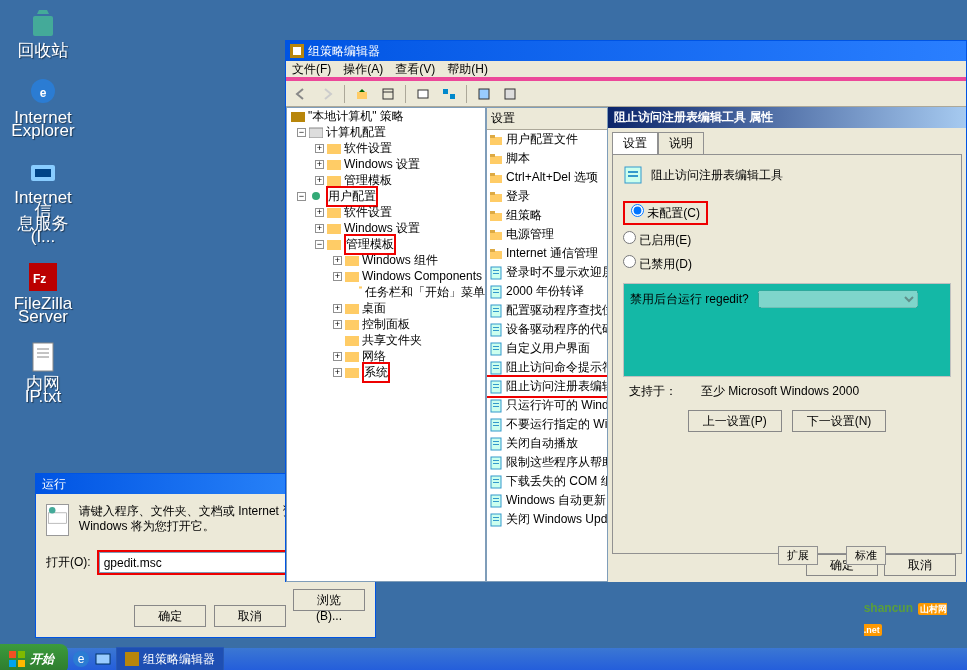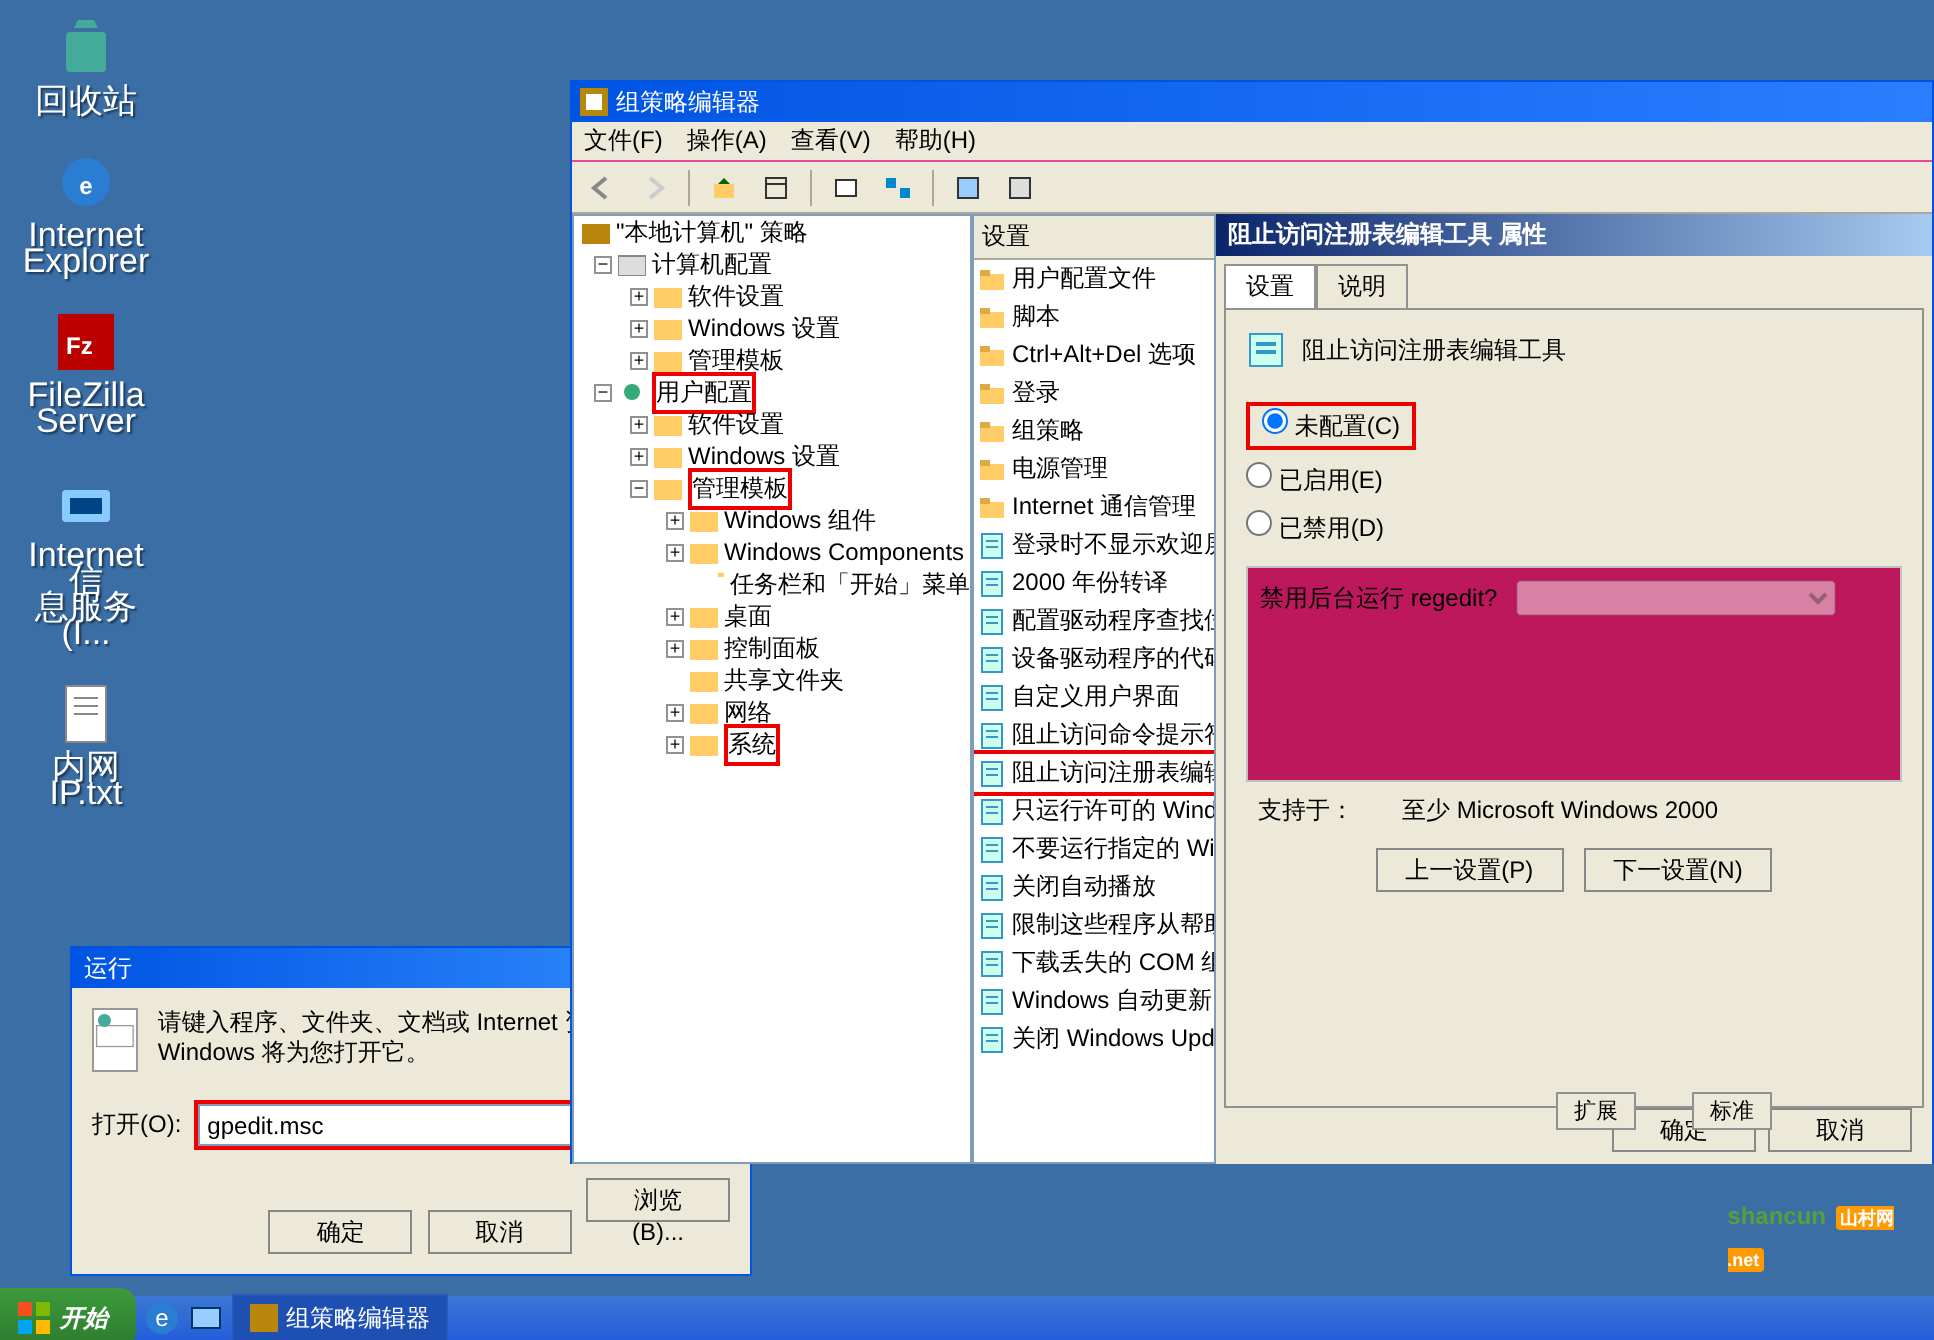--- a/index.html
+++ b/index.html
@@ -25,21 +25,21 @@
 .run-input-row { display: flex; align-items: center; gap: 6px; margin-bottom: 14px; }
 .run-input-row .field-wrap { border: 2px solid #e00; flex: 1; }
 .run-input { width: 100%; height: 21px; padding: 2px 4px; border: 1px solid #7f9db9; background: #fff; }
 .run-buttons { text-align: right; }
 .run-buttons button { width: 72px; height: 22px; margin-left: 4px; background: #ece9d8; border: 1px solid #888; }
 
 
 .gpedit-window { position: absolute; left: 285px; top: 40px; width: 682px; height: 542px; background: #ece9d8; border: 1px solid #0054e3; }
 .gp-titlebar { background: linear-gradient(to right, #0054e3, #2a7fff); color: #fff; height: 20px; display: flex; align-items: center; padding: 0 4px; font-size: 12px; }
 .gp-titlebar .title-icon { width: 14px; height: 14px; margin-right: 4px; }
-.gp-menubar { height: 20px; display: flex; align-items: center; padding: 0 6px; gap: 12px; background: #ece9d8; border-bottom: 1px solid #ec4899; }
+.gp-menubar { height: 20px; display: flex; align-items: center; padding: 0 6px; gap: 12px; background: #ece9d8; border-bottom: 4px solid #ec4899; }
 .gp-menubar span { font-size: 12px; cursor: pointer; }
 .gp-toolbar { height: 26px; display: flex; align-items: center; gap: 4px; padding: 0 4px; background: #ece9d8; border-bottom: 1px solid #aca899; }
 .tb-btn { width: 22px; height: 22px; border: 1px solid transparent; display: flex; align-items: center; justify-content: center; }
 .tb-sep { width: 1px; height: 18px; background: #aca899; margin: 0 2px; }
 
 .gp-body { display: flex; height: 475px; }
 
 
 .gp-tree { width: 200px; background: #fff; border: 1px solid #7f9db9; overflow: auto; font-size: 12px; }
 .tree-item { display: flex; align-items: center; height: 16px; white-space: nowrap; }
@@ -62,21 +62,21 @@
 .props-title { background: linear-gradient(to right, #0a246a, #a6caf0); color: #fff; padding: 2px 6px; font-size: 12px; font-weight: bold; }
 .props-tabs { display: flex; padding: 4px 4px 0; }
 .props-tab { background: #ece9d8; border: 1px solid #919191; border-bottom: none; padding: 2px 10px; font-size: 12px; cursor: pointer; }
 .props-tab.active { background: #fff; }
 .props-body { background: #ece9d8; border: 1px solid #919191; margin: 0 4px; padding: 10px; flex: 1; position: relative; }
 .props-policy-name { display: flex; align-items: center; gap: 8px; margin-bottom: 16px; }
 .policy-icon { width: 20px; height: 20px; }
 .radio-group { margin-bottom: 10px; }
 .radio-group .radio-row { margin-bottom: 6px; }
 .radio-group .redwrap { border: 2px solid #e00; display: inline-block; padding: 1px 6px; }
-.sub-setting { border: 1px solid #c0c0c0; background: #be185d; padding: 6px; height: 108px; }
+.sub-setting { border: 1px solid #c0c0c0; background: #14b8a6; padding: 6px; height: 94px; }
 .sub-setting select { width: 160px; margin-left: 6px; }
 .props-footer { display: flex; justify-content: space-between; padding: 6px; }
 .props-footer .support { font-size: 12px; }
 .props-nav { display: flex; gap: 4px; }
 .props-buttons { display: flex; gap: 6px; justify-content: flex-end; padding: 0 10px 6px; }
 button.win { padding: 2px 14px; background: #ece9d8; border: 1px solid #888; min-width: 72px; height: 22px; cursor: pointer; }
 
 
 .taskbar { position: absolute; bottom: 0; left: 0; width: 100%; height: 22px; background: linear-gradient(#3b77d3, #245edb); display: flex; align-items: center; }
 .start-btn { background: linear-gradient(#3c9b3c, #2d7a2d); color: #fff; height: 30px; padding: 0 14px 0 8px; display: flex; align-items: center; gap: 4px; border-radius: 0 8px 8px 0; font-style: italic; font-weight: bold; cursor: pointer; }
@@ -105,36 +105,36 @@
           <circle cx="16" cy="16" r="12" fill="#2b7cd3"></circle>
           <text x="16" y="22" text-anchor="middle" fill="#fff" font-size="16" font-weight="bold">e</text>
         </svg>
       </div>
     <div class="label" style="white-space:pre-line">Internet
 Explorer</div>
   </div>
   <div class="desktop-icon">
     <div class="icon-img">
         <svg viewBox="0 0 32 32">
-          <rect x="2" y="2" width="28" height="28" fill="#b00"></rect>
-          <text x="6" y="22" fill="#fff" font-size="18" font-weight="bold">Fz</text>
-        </svg>
-      </div>
-    <div class="label" style="white-space:pre-line">FileZilla
-Server</div>
+          <rect x="4" y="10" width="24" height="16" fill="#8cf" rx="2"></rect>
+          <rect x="8" y="14" width="16" height="8" fill="#048"></rect>
+        </svg>
+      </div>
+    <div class="label" style="white-space:pre-line">Internet 信
+息服务(I...</div>
   </div>
   <div class="desktop-icon">
     <div class="icon-img">
         <svg viewBox="0 0 32 32">
-          <rect x="4" y="10" width="24" height="16" fill="#8cf" rx="2"></rect>
-          <rect x="8" y="14" width="16" height="8" fill="#048"></rect>
-        </svg>
-      </div>
-    <div class="label" style="white-space:pre-line">Internet 信
-息服务(I...</div>
+          <rect x="2" y="2" width="28" height="28" fill="#b00"></rect>
+          <text x="6" y="22" fill="#fff" font-size="18" font-weight="bold">Fz</text>
+        </svg>
+      </div>
+    <div class="label" style="white-space:pre-line">FileZilla
+Server</div>
   </div>
   <div class="desktop-icon">
     <div class="icon-img">
         <svg viewBox="0 0 32 32">
           <rect x="6" y="2" width="20" height="28" fill="#fff" stroke="#888"></rect>
           <line x1="10" y1="8" x2="22" y2="8" stroke="#888"></line>
           <line x1="10" y1="12" x2="22" y2="12" stroke="#888"></line>
           <line x1="10" y1="16" x2="22" y2="16" stroke="#888"></line>
         </svg>
       </div>

